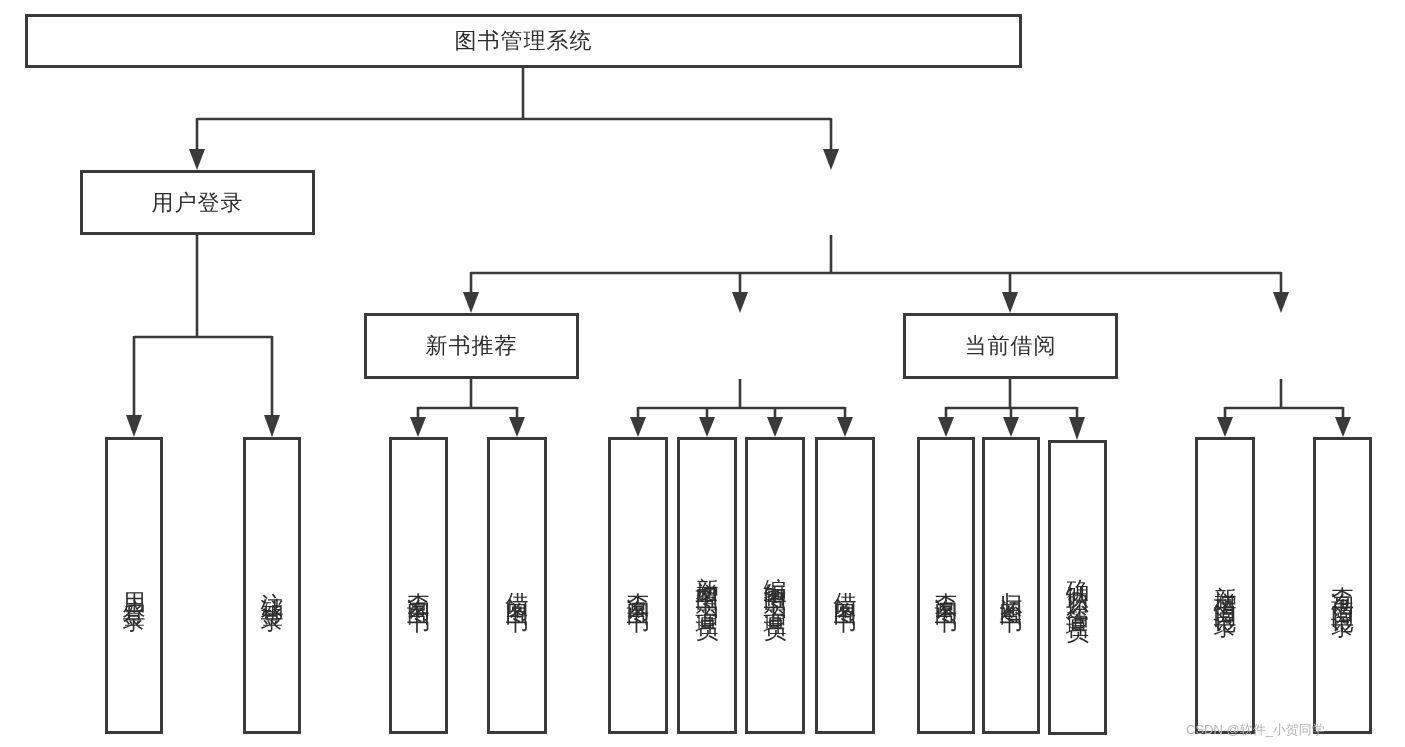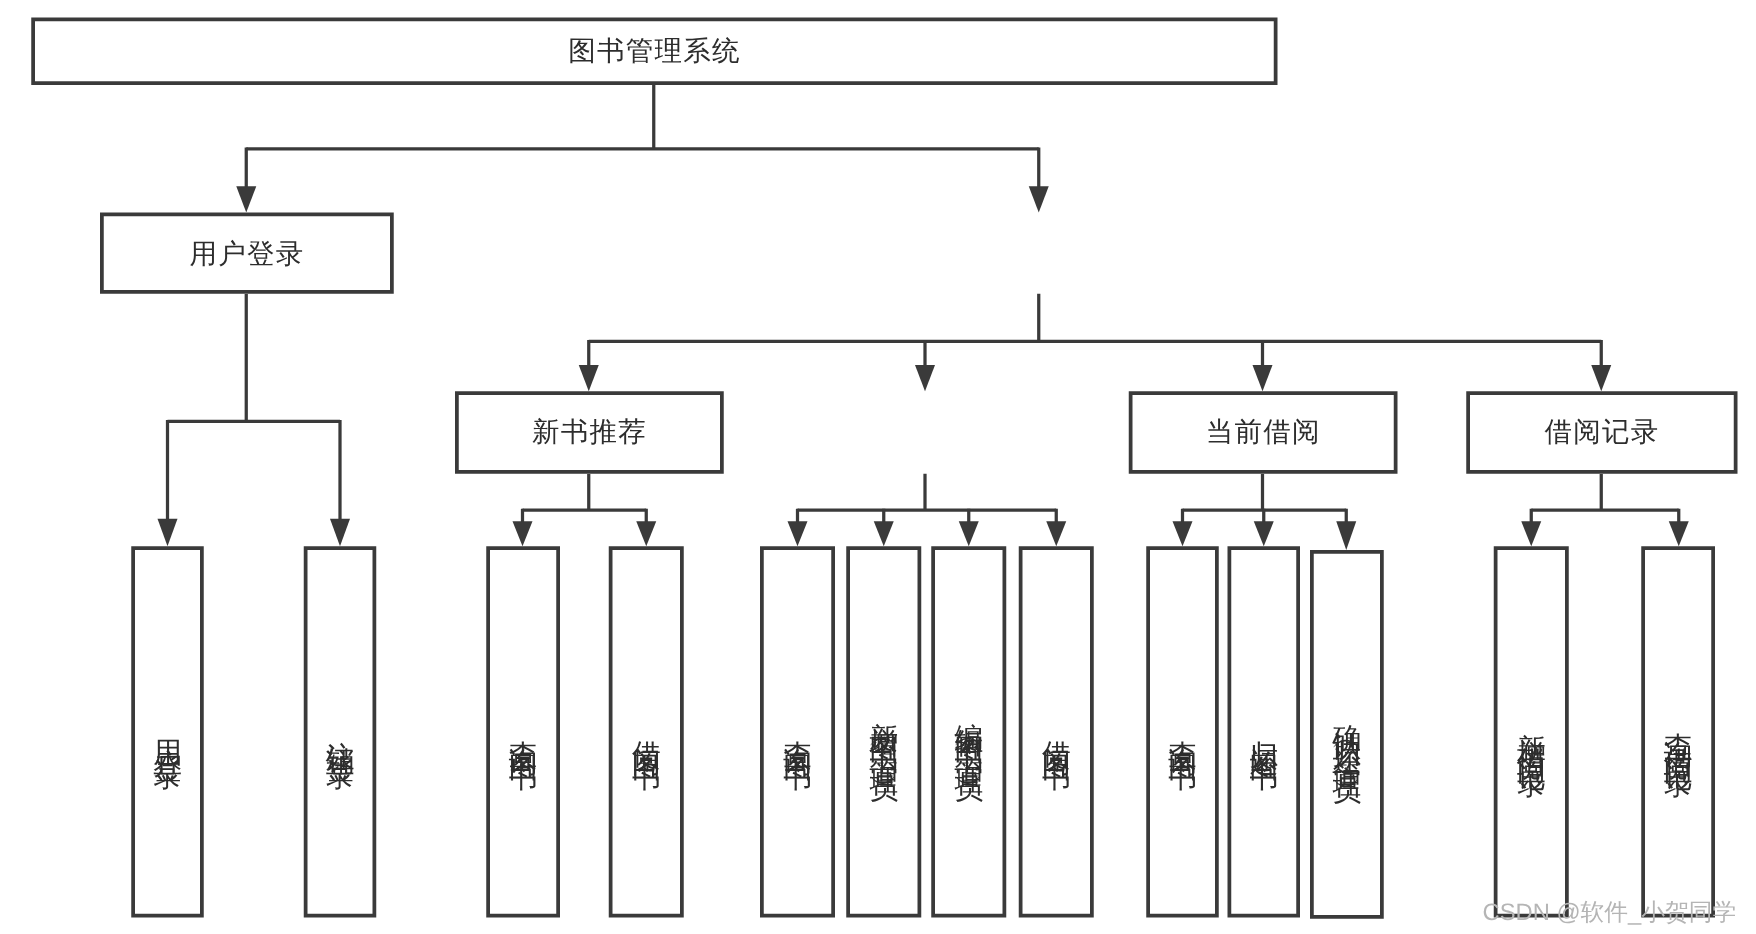--- a/index.html
+++ b/index.html
@@ -17,21 +17,21 @@
     color:#2d2d2d;
   }
   .box.h{font-size:22px;letter-spacing:1px;}
   .box.v{
     writing-mode:vertical-rl;
     font-size:23px;letter-spacing:6px;
     line-height:1;
   }
   .watermark{
     position:absolute;left:1186px;top:717px;width:215px;height:26px;
-    color:#b5b5b5;font-size:19px;white-space:nowrap;
+    color:#b5b5b5;font-size:13px;white-space:nowrap;
     display:flex;align-items:center;
   }
 </style>
 </head>
 <body>
 
 <div class="canvas">
 
   <svg class="connectors" width="1405" height="747" viewBox="0 0 1405 747" stroke="#3a3a3a" stroke-width="2.6" fill="#3a3a3a">
 
@@ -94,21 +94,20 @@
     <line x1="1343" y1="407" x2="1343" y2="418"></line>
     <polygon points="1335,417 1351,417 1343,437" stroke="none"></polygon>
   </svg>
 
   <div class="box h" style="left:25px;top:14px;width:997px;height:54px">图书管理系统</div>
 
   <div class="box h" style="left:80px;top:170px;width:235px;height:65px">用户登录</div>
 
   <div class="box h" style="left:364px;top:313px;width:215px;height:66px">新书推荐</div>
   <div class="box h" style="left:903px;top:313px;width:215px;height:66px">当前借阅</div>
-  <div class="box h" style="left:1173px;top:313px;width:217px;height:66px">借阅记录</div>
 
   <div class="box v" style="left:105px;top:437px;width:58px;height:297px">用户登录</div>
   <div class="box v" style="left:243px;top:437px;width:58px;height:297px">注销登录</div>
 
   <div class="box v" style="left:389px;top:437px;width:59px;height:297px">查询图书</div>
   <div class="box v" style="left:487px;top:437px;width:60px;height:297px">借阅图书</div>
 
   <div class="box v" style="left:608px;top:437px;width:60px;height:297px">查询图书</div>
   <div class="box v" style="left:677px;top:437px;width:60px;height:297px">新增图书（管理员）</div>
   <div class="box v" style="left:745px;top:437px;width:60px;height:297px">编辑图书（管理员）</div>

